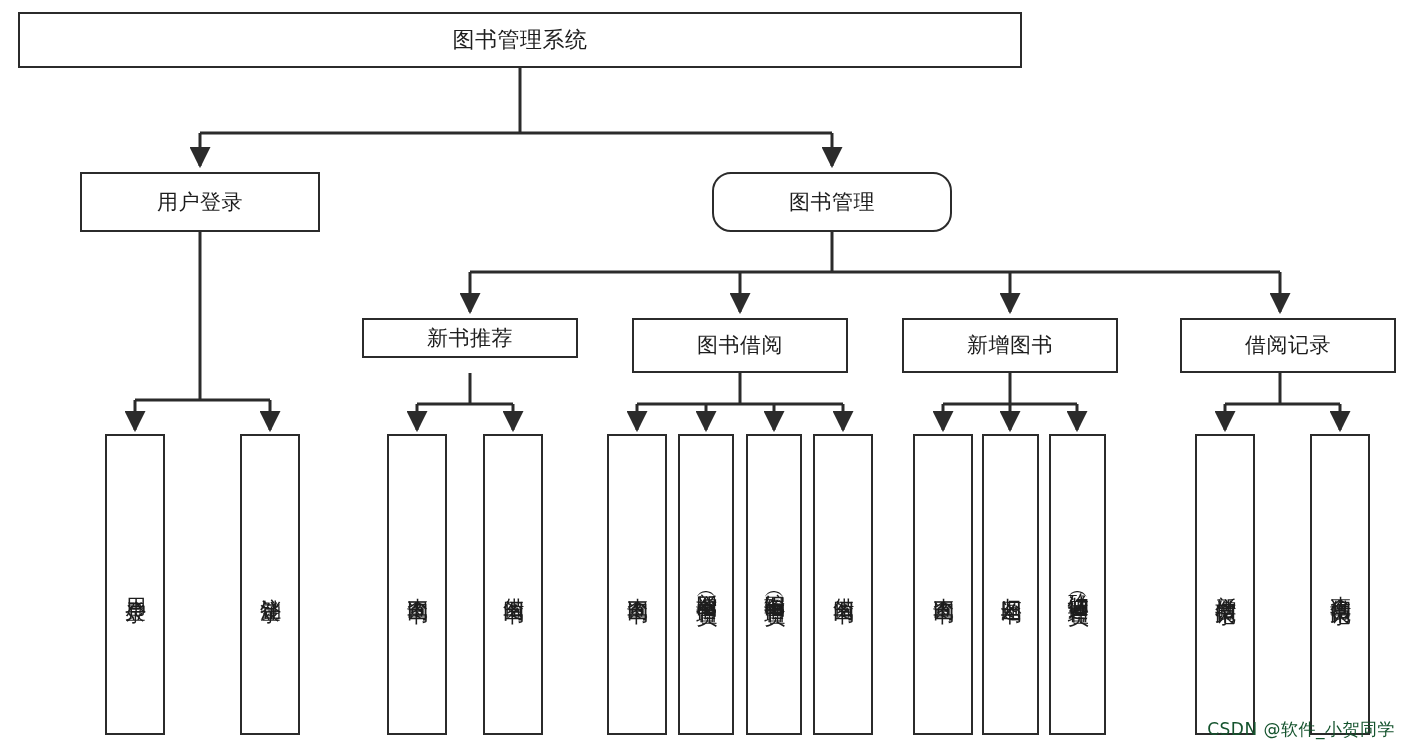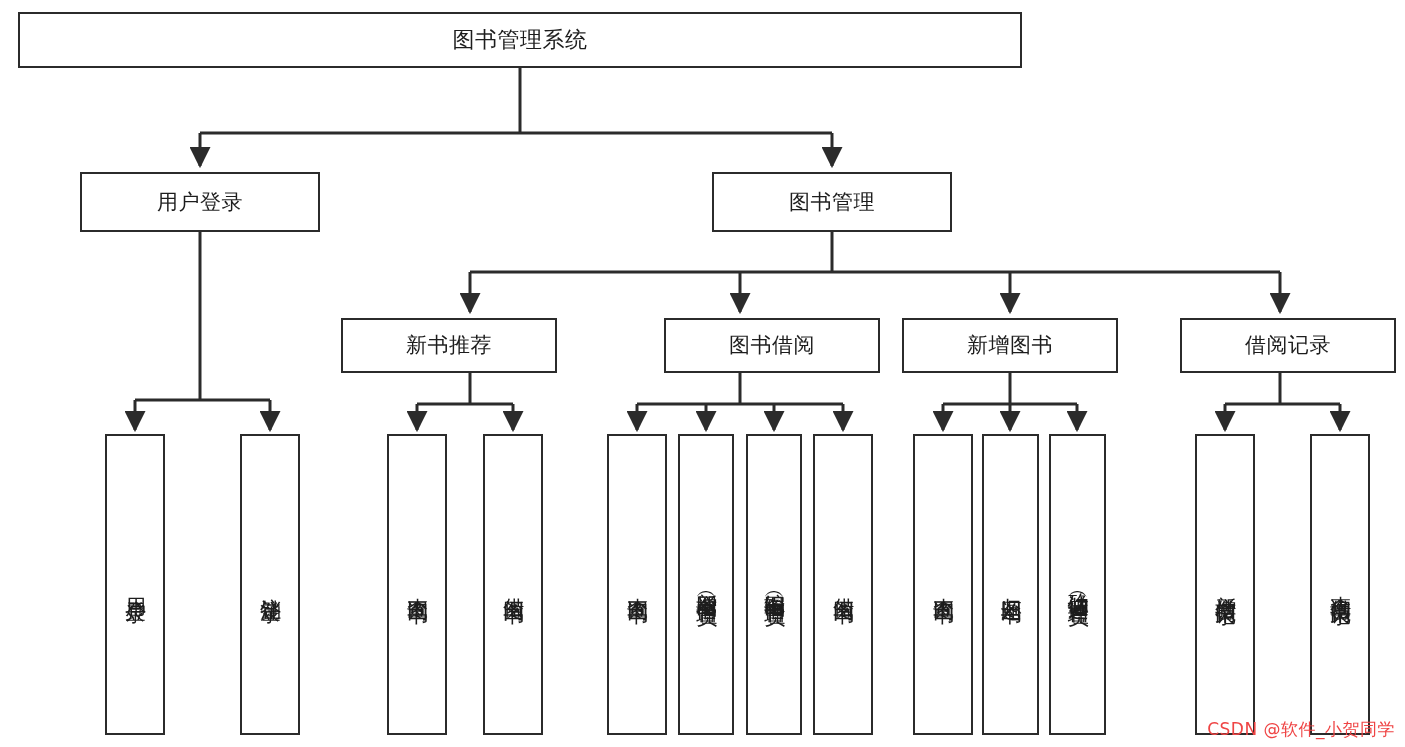--- a/index.html
+++ b/index.html
@@ -64,21 +64,21 @@
     font-size: 21px;
     line-height: 1.12;
     letter-spacing: 2px;
     max-height: 100%;
   }
   #watermark {
     position: absolute;
     right: 10px;
     bottom: 6px;
     font-size: 17px;
-    color: #ef4444;
+    color: #14532d;
     letter-spacing: 0.5px;
     z-index: 5;
     white-space: nowrap;
   }
 </style>
 </head>
 <body>
 
 <div id="diagram-canvas">
 
@@ -132,28 +132,28 @@
     </g>
   </svg>
 
   <div class="node horiz root" style="left:18px; top:12px; width:1004px; height:56px;">
     <span class="node-label">图书管理系统</span>
   </div>
 
   <div class="node horiz" style="left:80px; top:172px; width:240px; height:60px;">
     <span class="node-label">用户登录</span>
   </div>
-  <div class="node horiz" style="left:712px; top:172px; width:240px; height:60px;">
+  <div class="node horiz" style="left:712px; top:172px; width:240px; height:60px;border-radius:19px;">
     <span class="node-label">图书管理</span>
   </div>
 
-  <div class="node horiz" style="left:341px; top:318px; width:216px; height:55px;">
+  <div class="node horiz" style="left:362px; top:318px; width:216px; height:40px;">
     <span class="node-label">新书推荐</span>
   </div>
-  <div class="node horiz" style="left:632px; top:318px; width:216px; height:55px;margin-left:32px;">
+  <div class="node horiz" style="left:632px; top:318px; width:216px; height:55px;">
     <span class="node-label">图书借阅</span>
   </div>
   <div class="node horiz" style="left:902px; top:318px; width:216px; height:55px;">
     <span class="node-label">新增图书</span>
   </div>
   <div class="node horiz" style="left:1172px; top:318px; width:216px; height:55px;margin-left:8px;">
     <span class="node-label">借阅记录</span>
   </div>
 
   <div class="node vert" style="left:105px; top:434px; width:60px; height:301px;">

